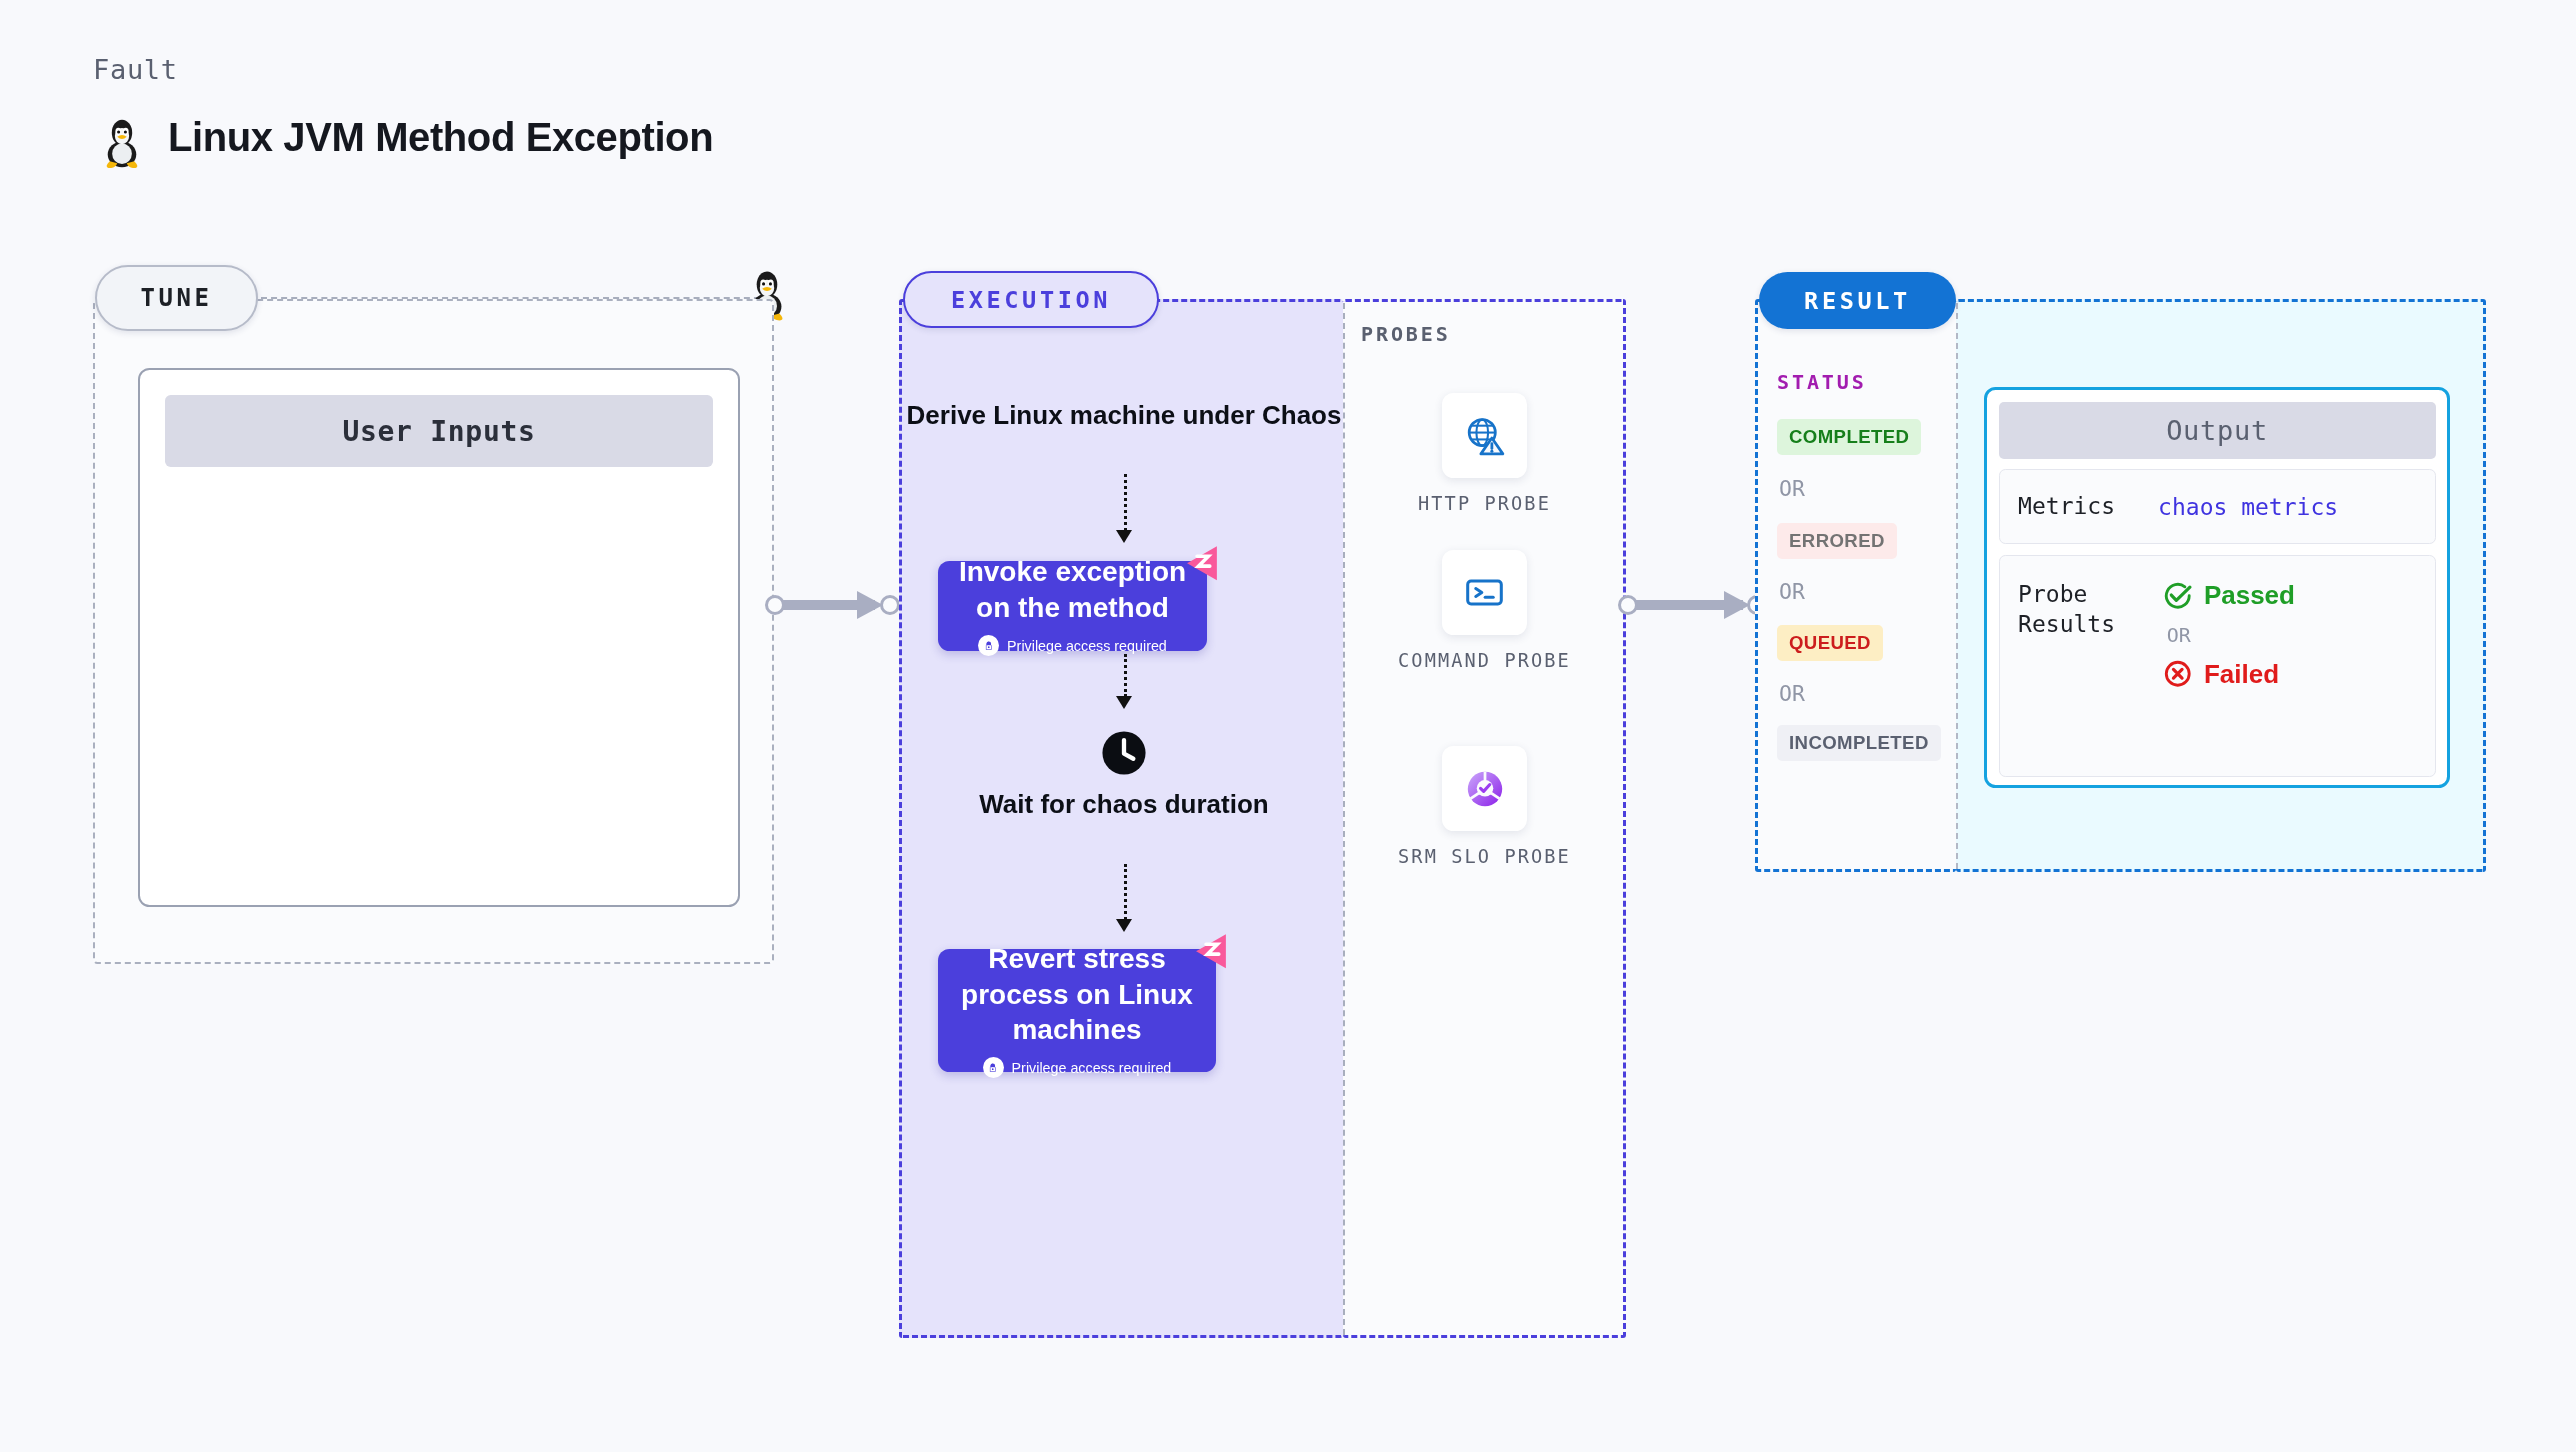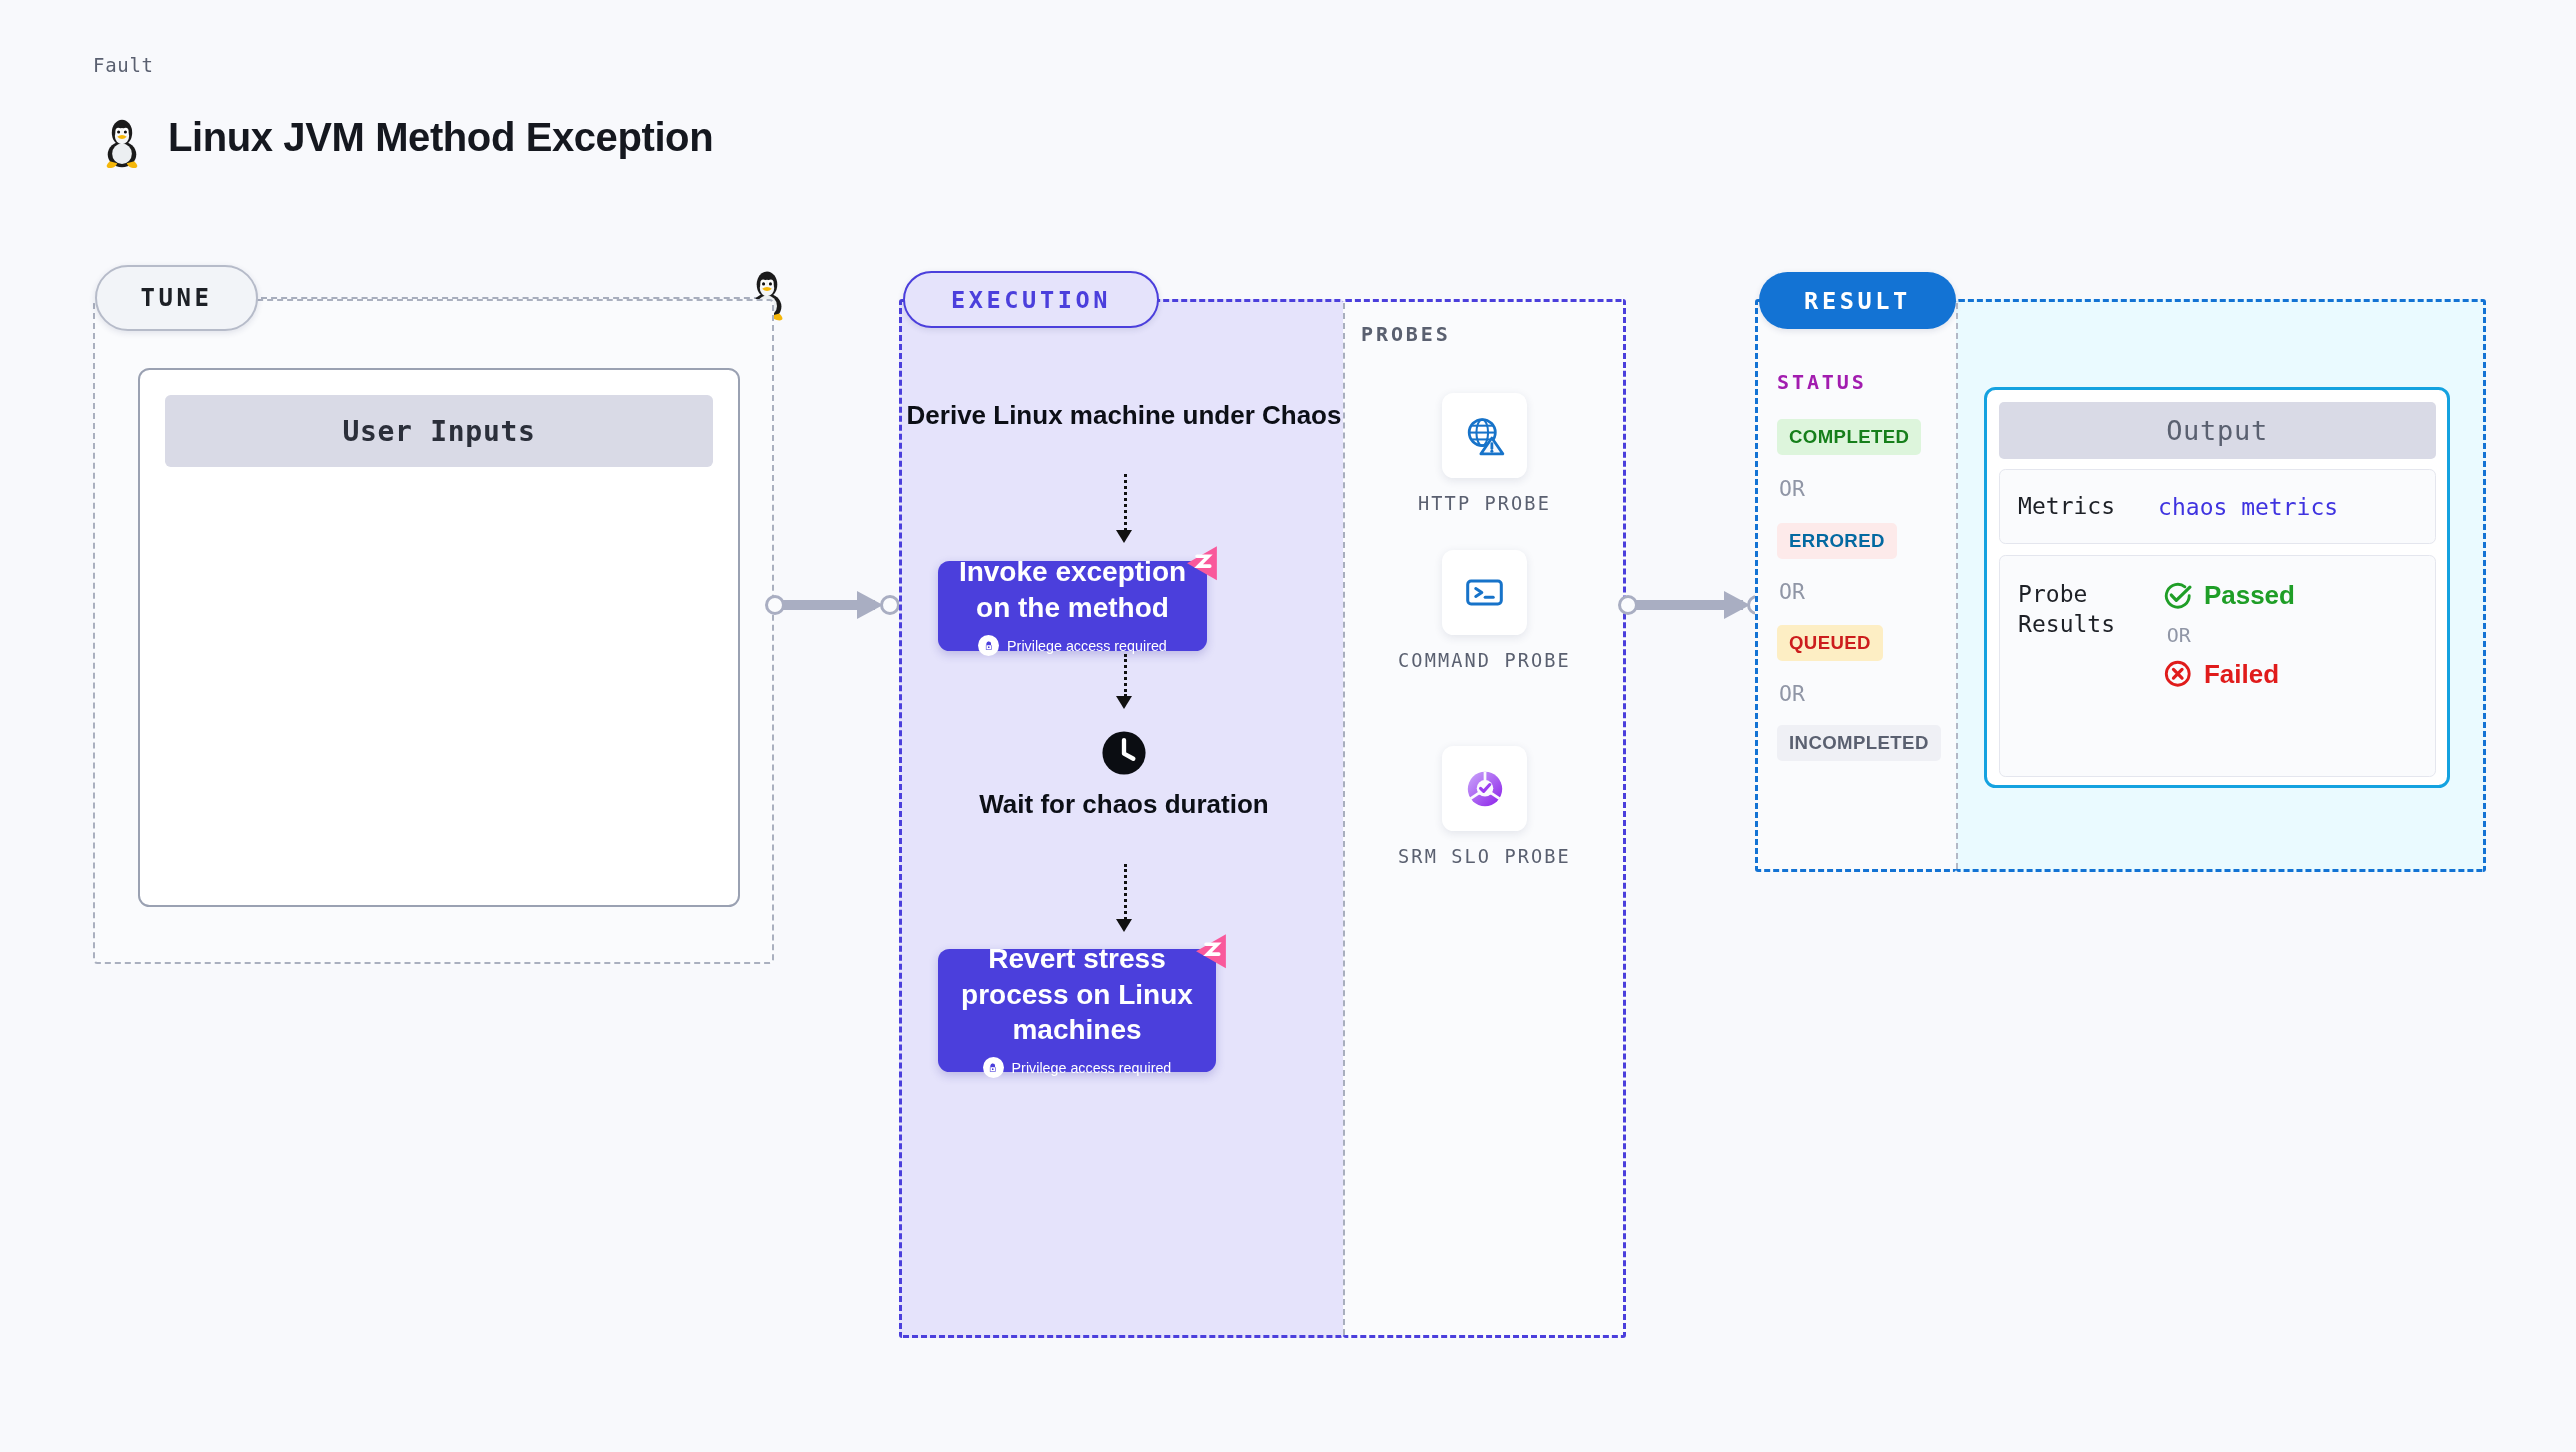--- a/index.html
+++ b/index.html
@@ -8,21 +8,21 @@
     background: #f8f9fc;
     font-family: "Liberation Sans", sans-serif;
     overflow: hidden;
   }
   .stage { position: relative; width: 2576px; height: 1452px; }
 
   
   .fault-label {
     position: absolute; left: 93px; top: 54px;
     font-family: "DejaVu Sans Mono", monospace;
-    font-size: 19px; color: #5a6070; letter-spacing: 0.7px;
+    font-size: 27px; color: #5a6070; letter-spacing: 0.7px;
   }
   .title-row {
     position: absolute; left: 100px; top: 115px;
     display: flex; align-items: flex-start; gap: 24px;
   }
   .title-text {
     font-size: 40px; font-weight: 700; color: #15181f;
     letter-spacing: -0.4px;
   }
   .tux { width: 44px; height: 53px; display:block; }
@@ -440,21 +440,21 @@
 
   <div class="badge-pill" id="result-badge">RESULT</div>
   <div class="panel" id="result-status-area"></div>
   <div class="panel" id="result-output-area"></div>
   <div class="result-divider"></div>
 
   <div class="status-title">STATUS</div>
 
   <div class="status-chip" style="top:419px; background:#ddf5dc; color:#167f1b;">COMPLETED</div>
   <div class="status-or" style="top:476px;">OR</div>
-  <div class="status-chip" style="top:523px; background:#fdeaea; color:#0369a1;">ERRORED</div>
+  <div class="status-chip" style="top:523px; background:#fdeaea; color:#737373;">ERRORED</div>
   <div class="status-or" style="top:579px;">OR</div>
   <div class="status-chip" style="top:625px; background:#fdeec4; color:#cc1d1d;">QUEUED</div>
   <div class="status-or" style="top:681px;">OR</div>
   <div class="status-chip" style="top:725px; background:#eff0f5; color:#5a6070;">INCOMPLETED</div>
 
   <div class="output-card">
     <div class="output-header">Output</div>
 
     <div class="metrics-row">
       <div class="out-key">Metrics</div>

